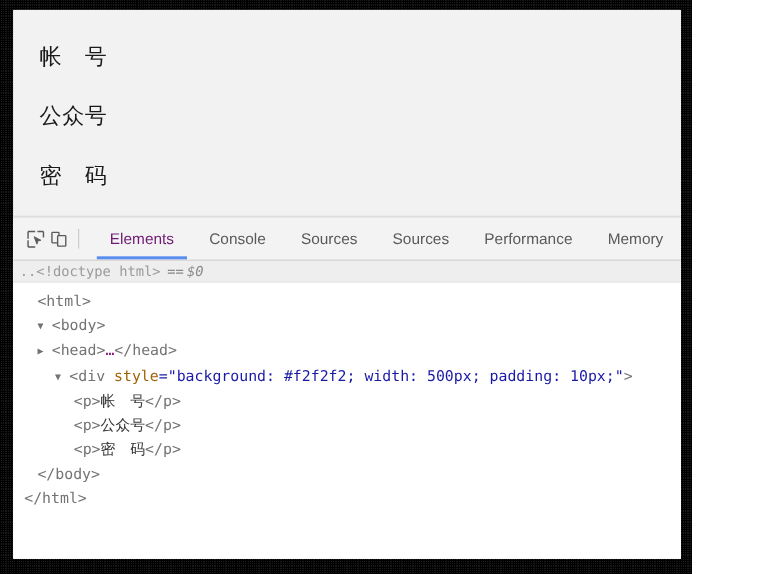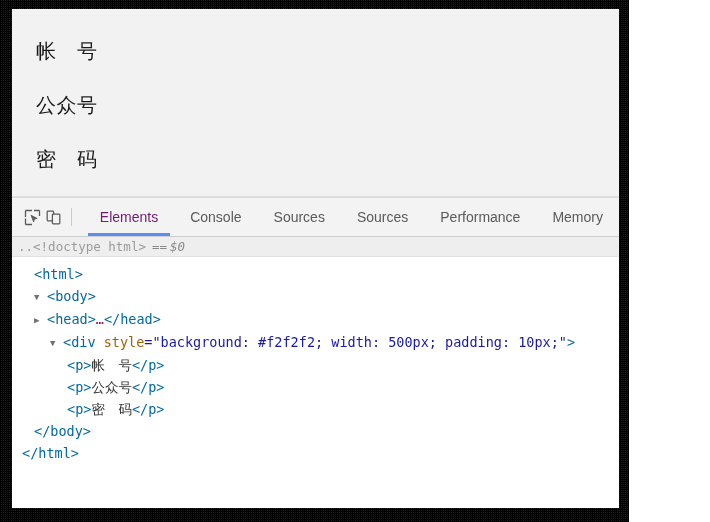--- a/index.html
+++ b/index.html
@@ -176,21 +176,21 @@
   .ind2 { padding-left: 28px; }
   .ind3 { padding-left: 45px; }
 
   .tri {
     display: inline-block;
     width: 13px;
     color: #727272;
     font-size: 9px;
     vertical-align: 1px;
   }
-  .tag     { color: #0369a1; text-align: center; }
+  .tag     { color: #737373; text-align: center; }
   .attr    { color: #a16207; }
   .val     { color: #1a1aa6; }
   .txt     { color: #333333; }
   .ellip   { color: #881280; }
 </style>
 </head>
 <body>
 
 <div class="screenshot-frame">
   <div class="browser-window">

